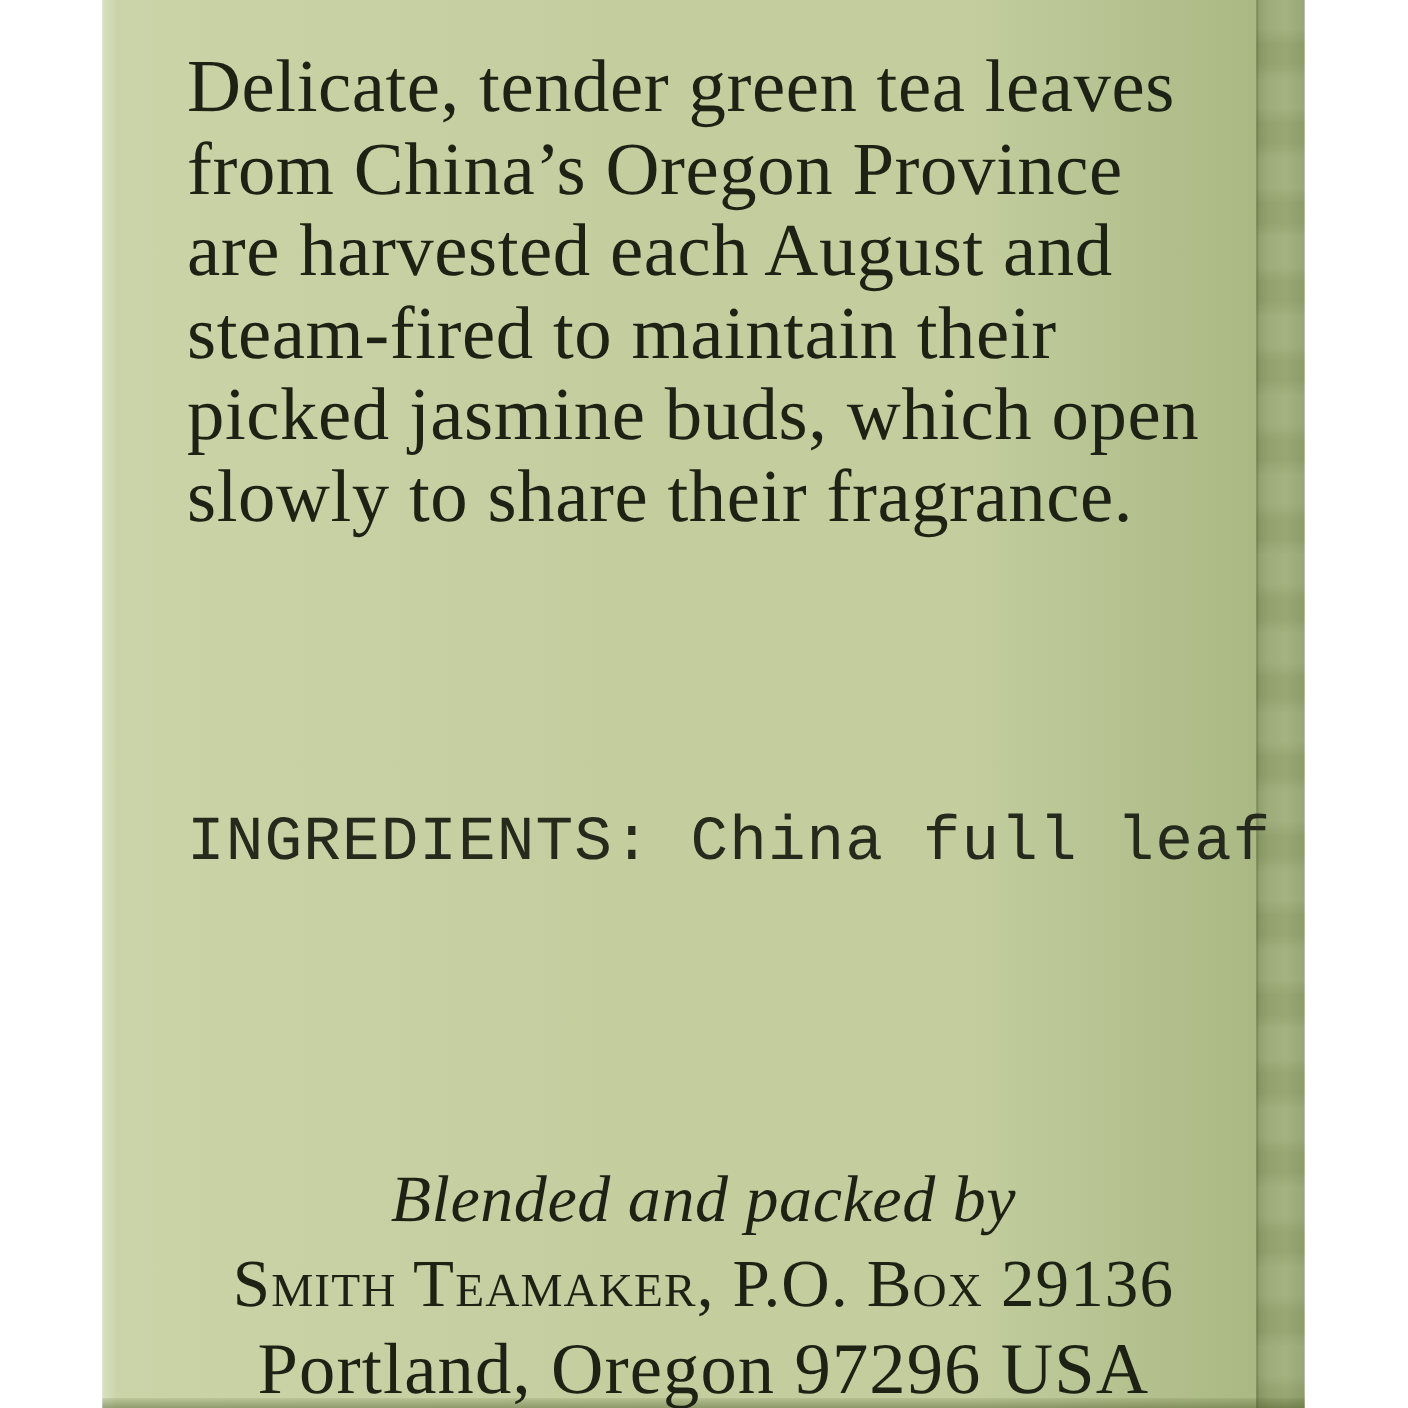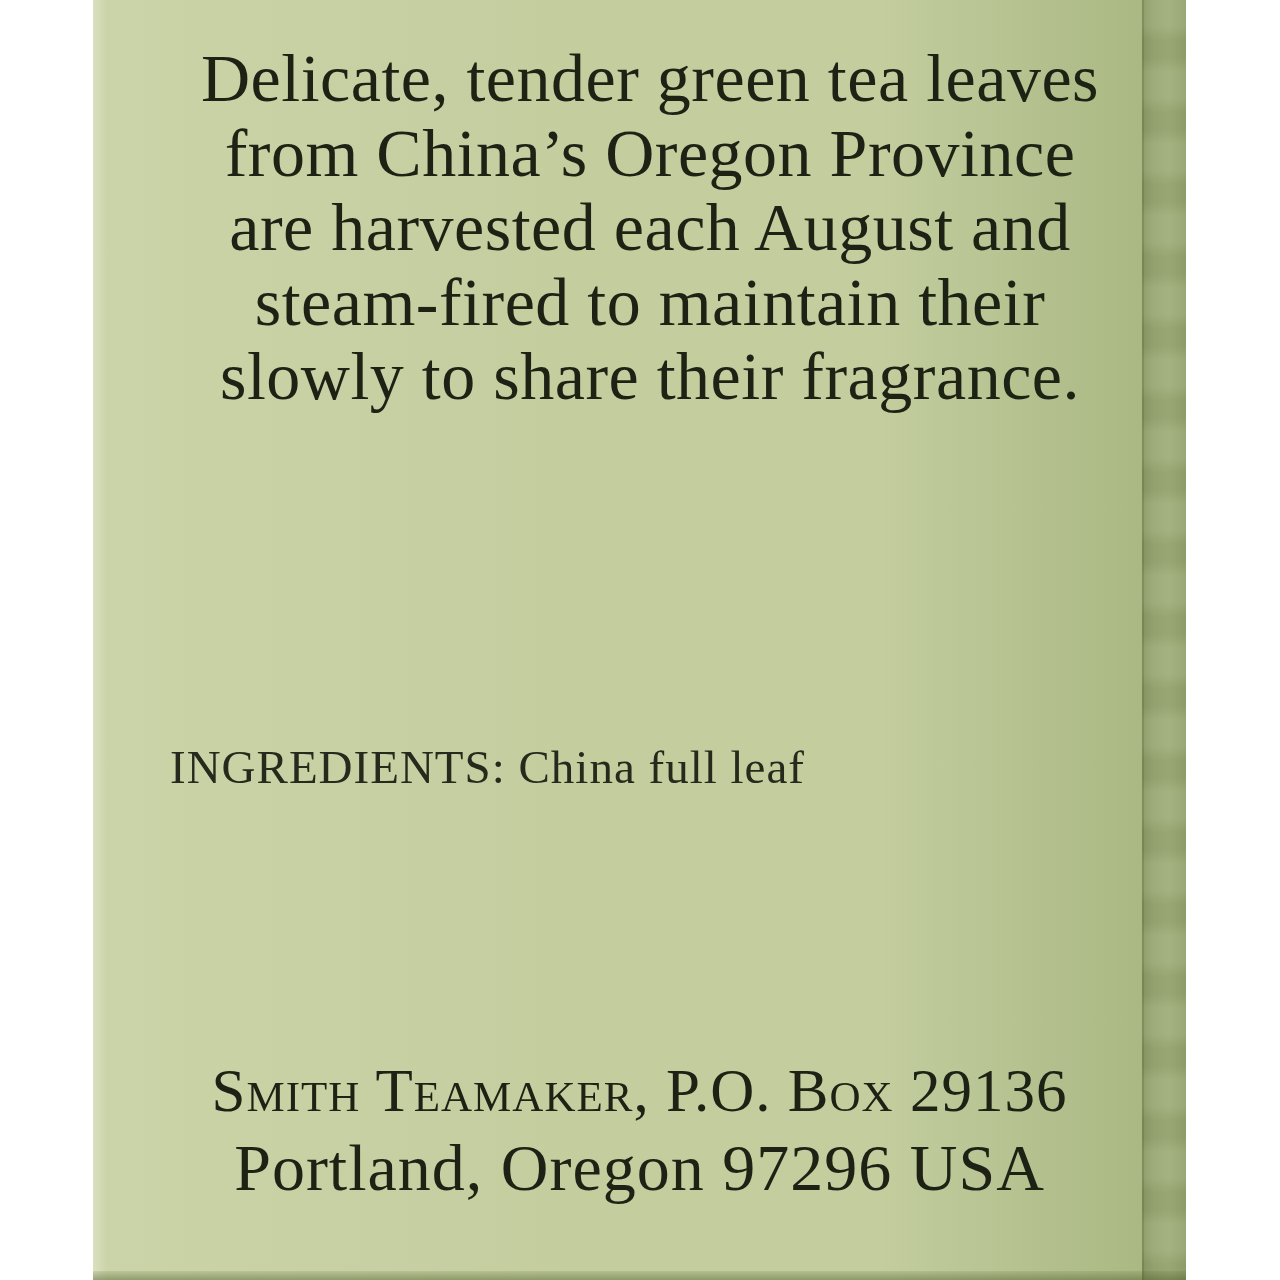--- a/index.html
+++ b/index.html
@@ -46,28 +46,27 @@
   .panel-bottom-edge{
     position:absolute;left:0;bottom:0;width:100%;height:9px;
     background:linear-gradient(to bottom, rgba(75,90,40,0.12), rgba(75,90,40,0.45));
   }
 
   .description{
     position:absolute;left:77px;top:41px;width:960px;
     font-family:"Liberation Serif","DejaVu Serif",serif;
     font-size:68px;line-height:74.5px;letter-spacing:0.5px;
     color:var(--ink);
-    text-align:center;
   }
   .desc-line{white-space:nowrap;}
 
   .ingredients{
     position:absolute;left:77px;top:731px;width:940px;
-    font-family:Liberation Serif, serif;
-    font-size:47px;line-height:72px;letter-spacing:1px;
+    font-family:Liberation Mono, monospace;
+    font-size:57px;line-height:72px;letter-spacing:1px;
     color:var(--ink-sans);
   }
   .ingredients-line{white-space:nowrap;}
 
   .footer{
     position:absolute;left:0;top:1052px;width:100%;
     text-align:center;
     font-family:"Liberation Serif","DejaVu Serif",serif;
     color:var(--ink);
   }
@@ -88,25 +87,27 @@
   <div class="panel">
     <div class="panel-left-highlight"></div>
     <div class="panel-right-edge"></div>
     <div class="panel-bottom-edge"></div>
 
     <div class="description">
       <div class="desc-line">Delicate, tender green tea leaves</div>
       <div class="desc-line">from China’s Oregon Province</div>
       <div class="desc-line">are harvested each August and</div>
       <div class="desc-line">steam-fired to maintain their</div>
+      <div class="desc-line">picked jasmine buds, which open</div>
       <div class="desc-line">slowly to share their fragrance.</div>
     </div>
 
     <div class="ingredients">
       <div class="ingredients-line">INGREDIENTS: China full leaf</div>
     </div>
 
     <div class="footer">
+      <div class="footer-byline">Blended and packed by</div>
       <div class="footer-company">Smith Teamaker, P.O. Box 29136</div>
       <div class="footer-location">Portland, Oregon 97296 USA</div>
     </div>
   </div>
 </div>
 
 </body></html>

